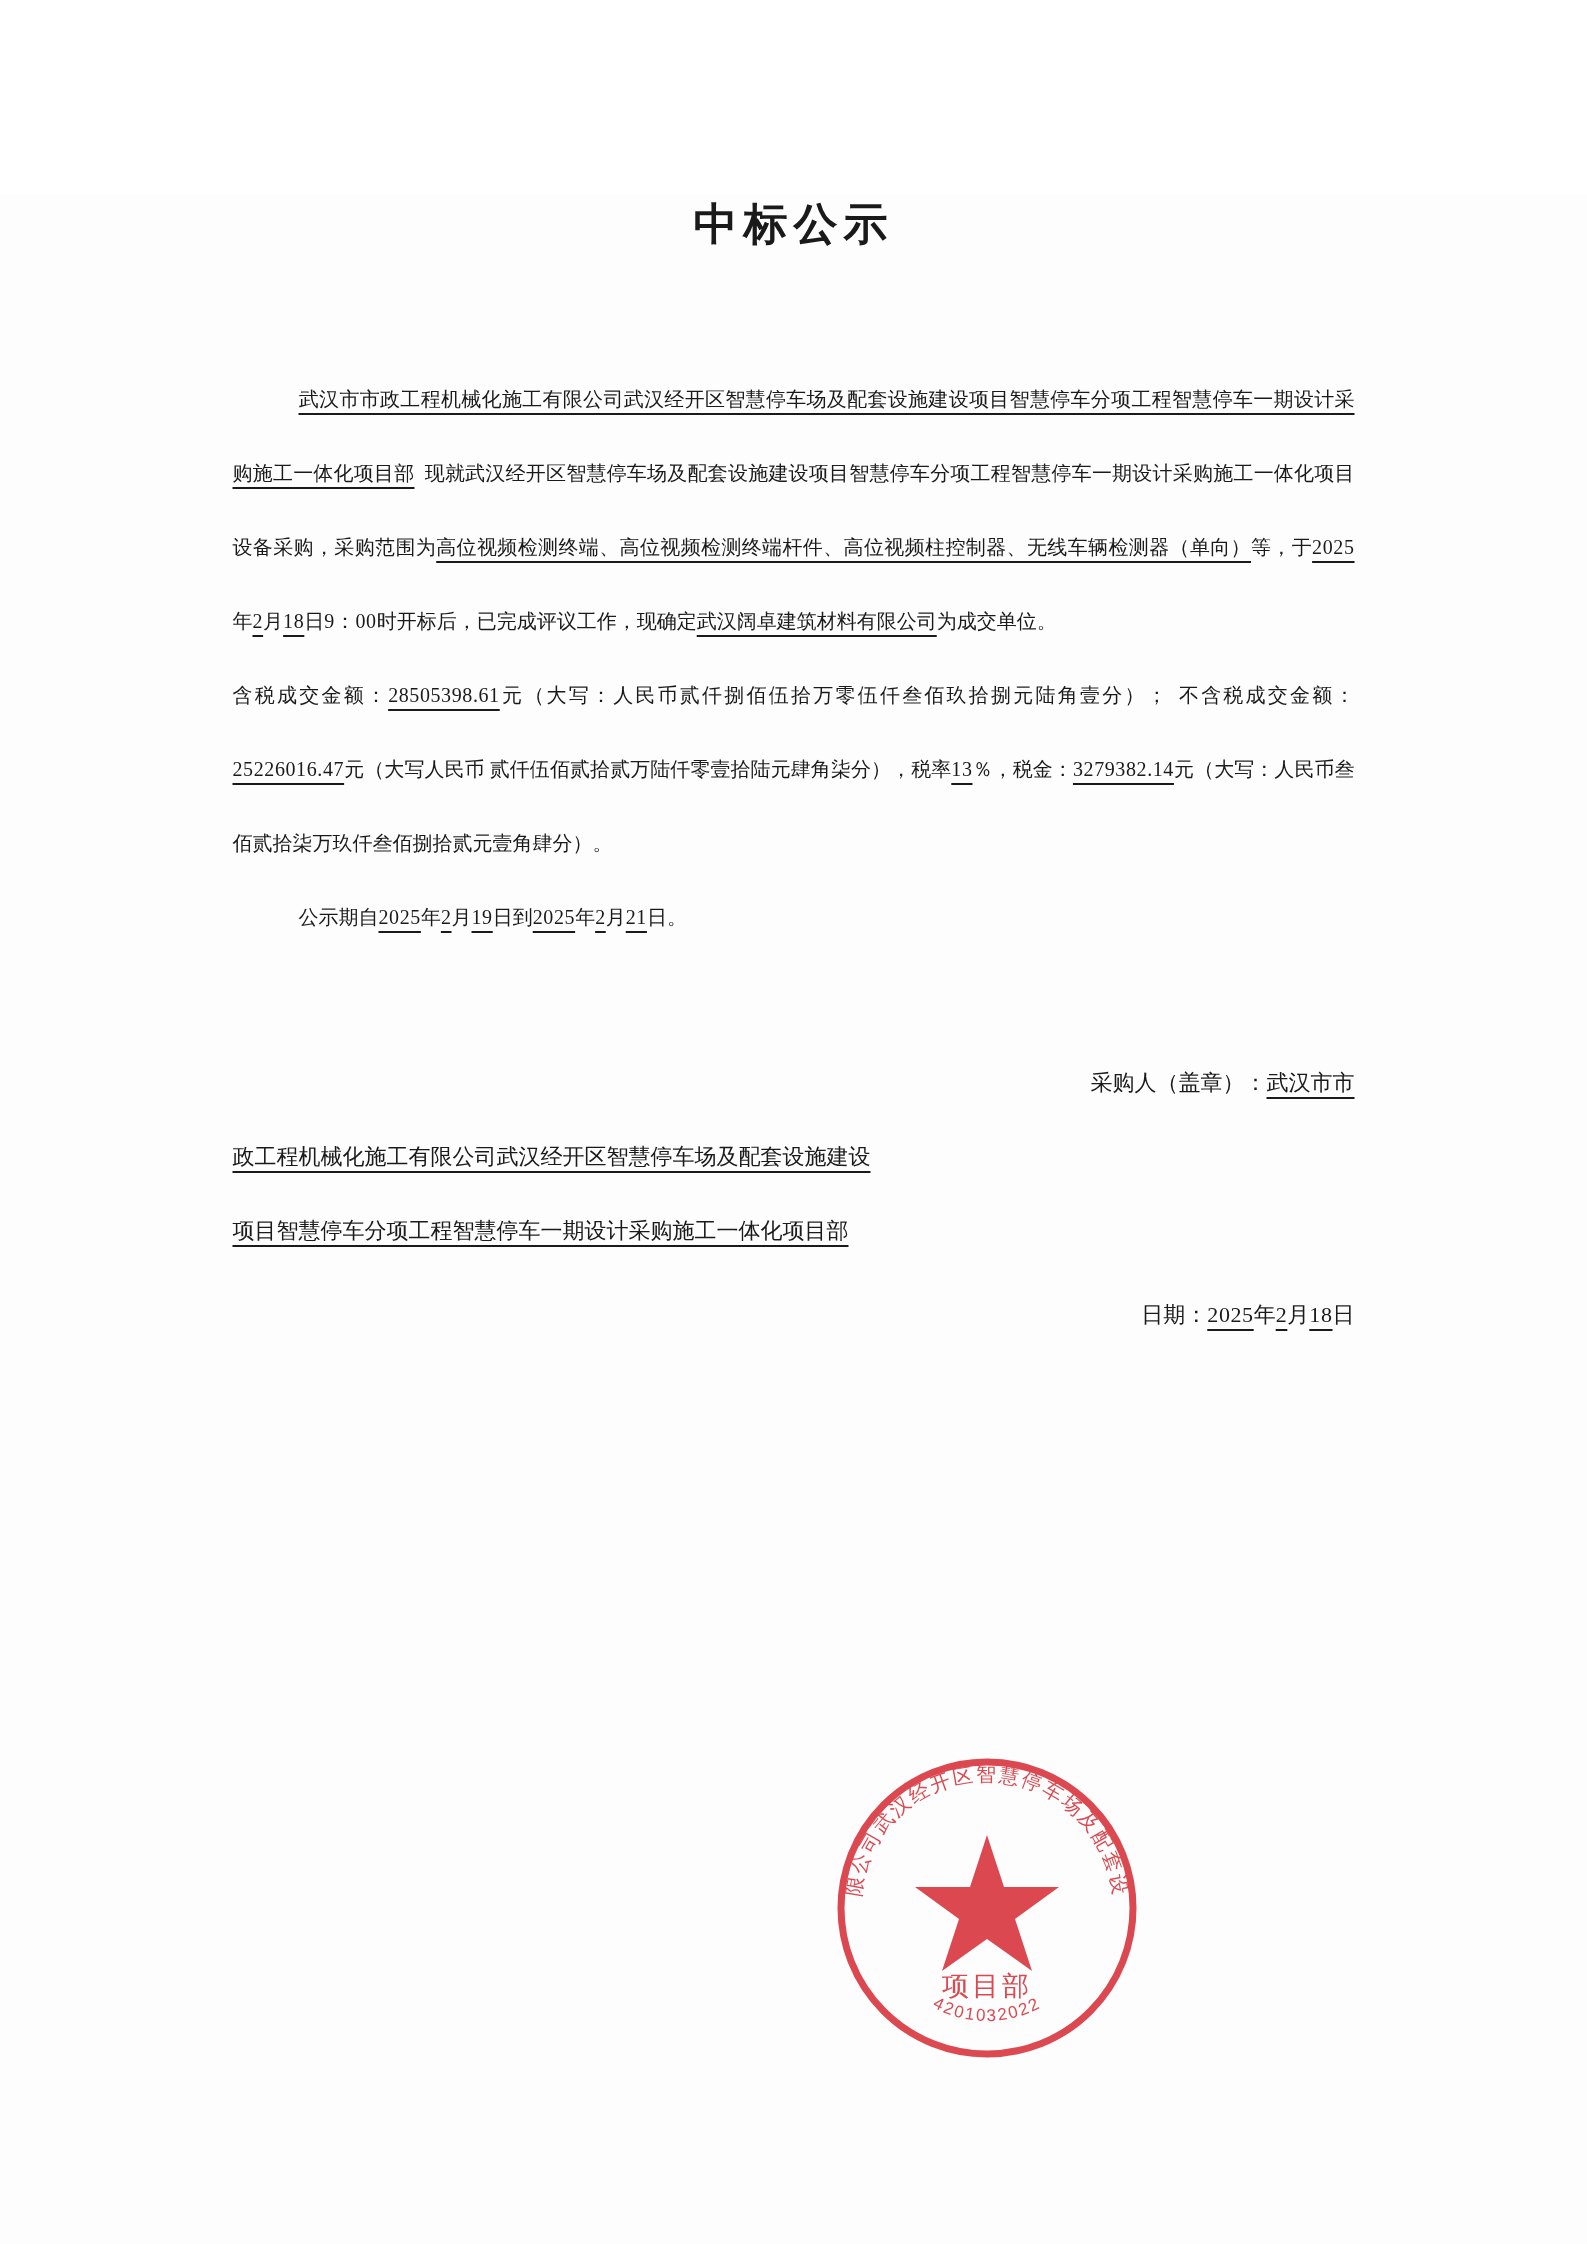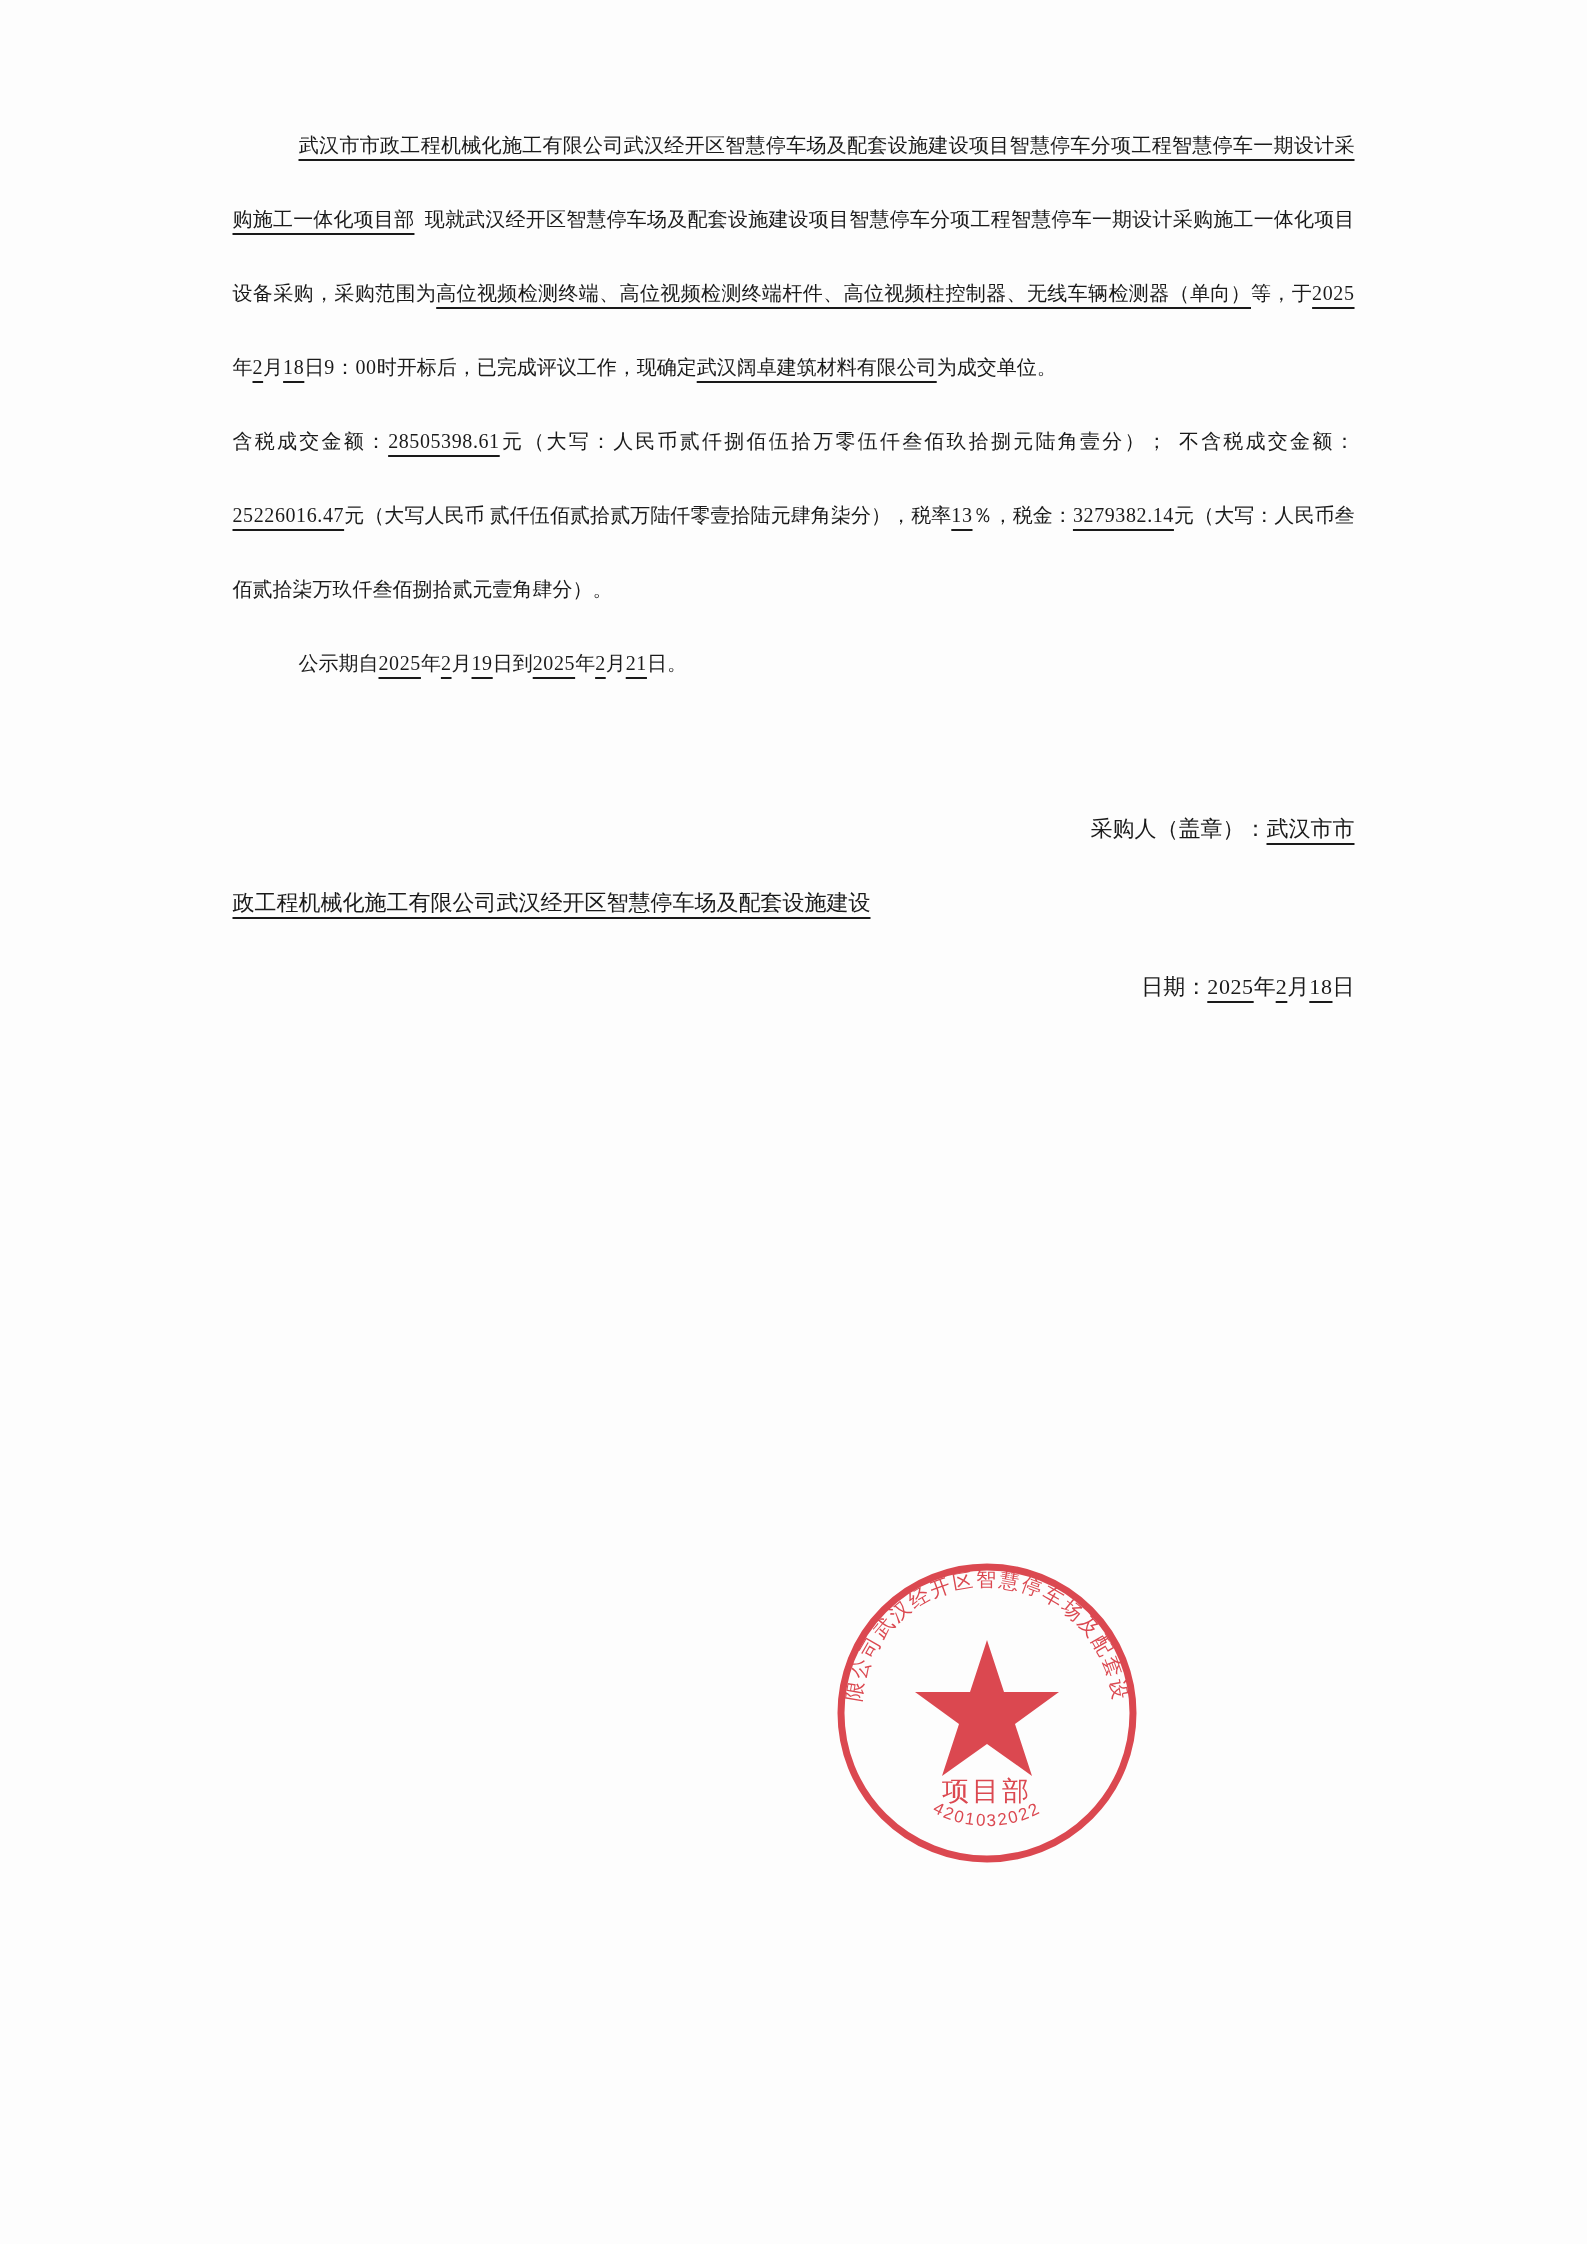--- a/index.html
+++ b/index.html
@@ -83,20 +83,21 @@
     height: 330px;
     pointer-events: none;
   }
   .seal svg { display:block; }
 </style>
 </head>
 <body>
 
 <div class="page">
 
+  <div class="doc-title">中标公示</div>
 
   <div class="body-block">
 
     <p class="para">
       <span class="indent"></span><span class="u">武汉市市政工程机械化施工有限公司武汉经开区智慧停车场及配套设施建设项目智慧停车分项工程智慧停车一期设计采购施工一体化项目部</span><span class="sp"></span><span>现就武汉经开区智慧停车场及配套设施建设项目智慧停车分项工程智慧停车一期设计采购施工一体化项目设备采购，采购范围为</span><span class="u">高位视频检测终端、高位视频检测终端杆件、高位视频柱控制器、无线车辆检测器（单向）</span><span>等，于</span><span class="u num">2025</span><span>年</span><span class="u num">2</span><span>月</span><span class="u num">18</span><span>日</span><span class="num">9：00</span><span>时开标后，已完成评议工作，现确定</span><span class="u">武汉阔卓建筑材料有限公司</span><span>为成交单位。</span>
     </p>
 
     <p class="para">
       <span>含税成交金额：</span><span class="u num">28505398.61</span><span>元</span><span>（大写：人民币贰仟捌佰伍拾万零伍仟叁佰玖拾捌元陆角壹分）；</span><span class="sp"></span><span>不含税成交金额：</span><span class="u num">25226016.47</span><span>元</span><span>（大写人民币 贰仟伍佰贰拾贰万陆仟零壹拾陆元肆角柒分），</span><span>税率</span><span class="u num">13</span><span>％，</span><span>税金：</span><span class="u num">3279382.14</span><span>元</span><span>（大写：人民币叁佰贰拾柒万玖仟叁佰捌拾贰元壹角肆分）。</span>
     </p>
@@ -106,20 +107,23 @@
     </p>
 
   </div>
 
   <div class="sign-block">
     <div class="sign-line-1">
       <span>采购人（盖章）：</span><span class="u">武汉市市</span>
     </div>
     <div>
       <span class="u">政工程机械化施工有限公司武汉经开区智慧停车场及配套设施建设</span>
+    </div>
+    <div>
+      <span class="u">项目智慧停车分项工程智慧停车一期设计采购施工一体化项目部</span>
     </div>
     <div class="date-line">
       <span>日期：</span><span class="u num">2025</span><span>年</span><span class="u num">2</span><span>月</span><span class="u num">18</span><span>日</span>
     </div>
   </div>
 
   <div class="seal">
     <svg width="330" height="330" viewBox="0 0 330 330" xmlns="http://www.w3.org/2000/svg">
       <defs>
         <path id="sealArcTop" d="M 38,165 A 127,127 0 0 1 292,165" fill="none"></path>

